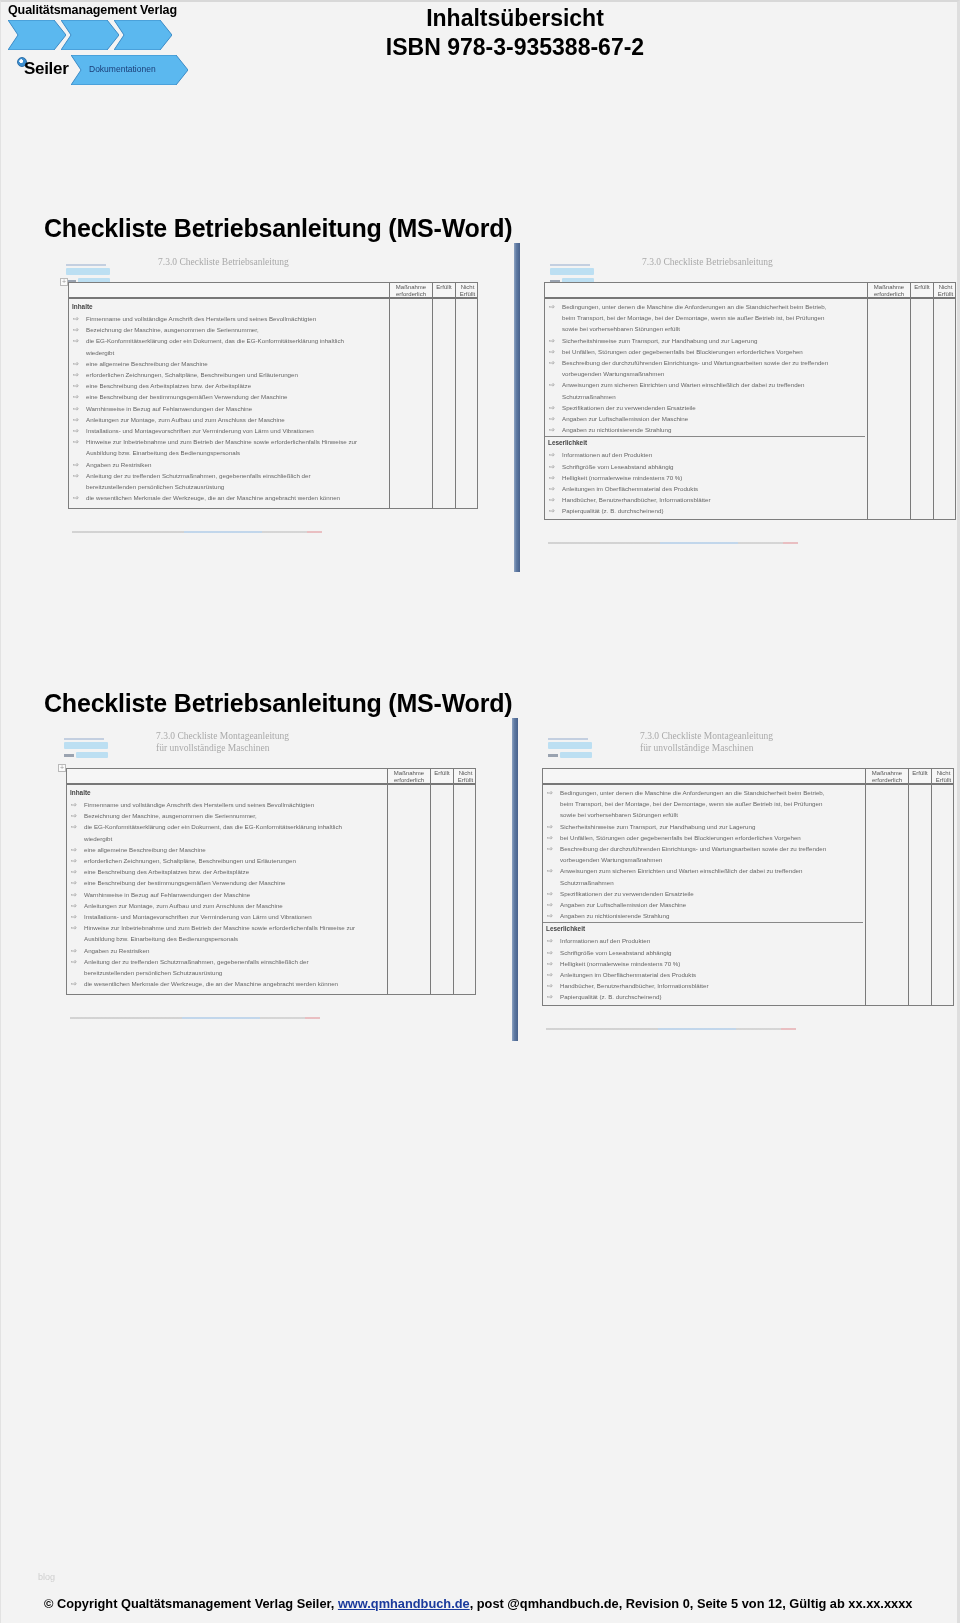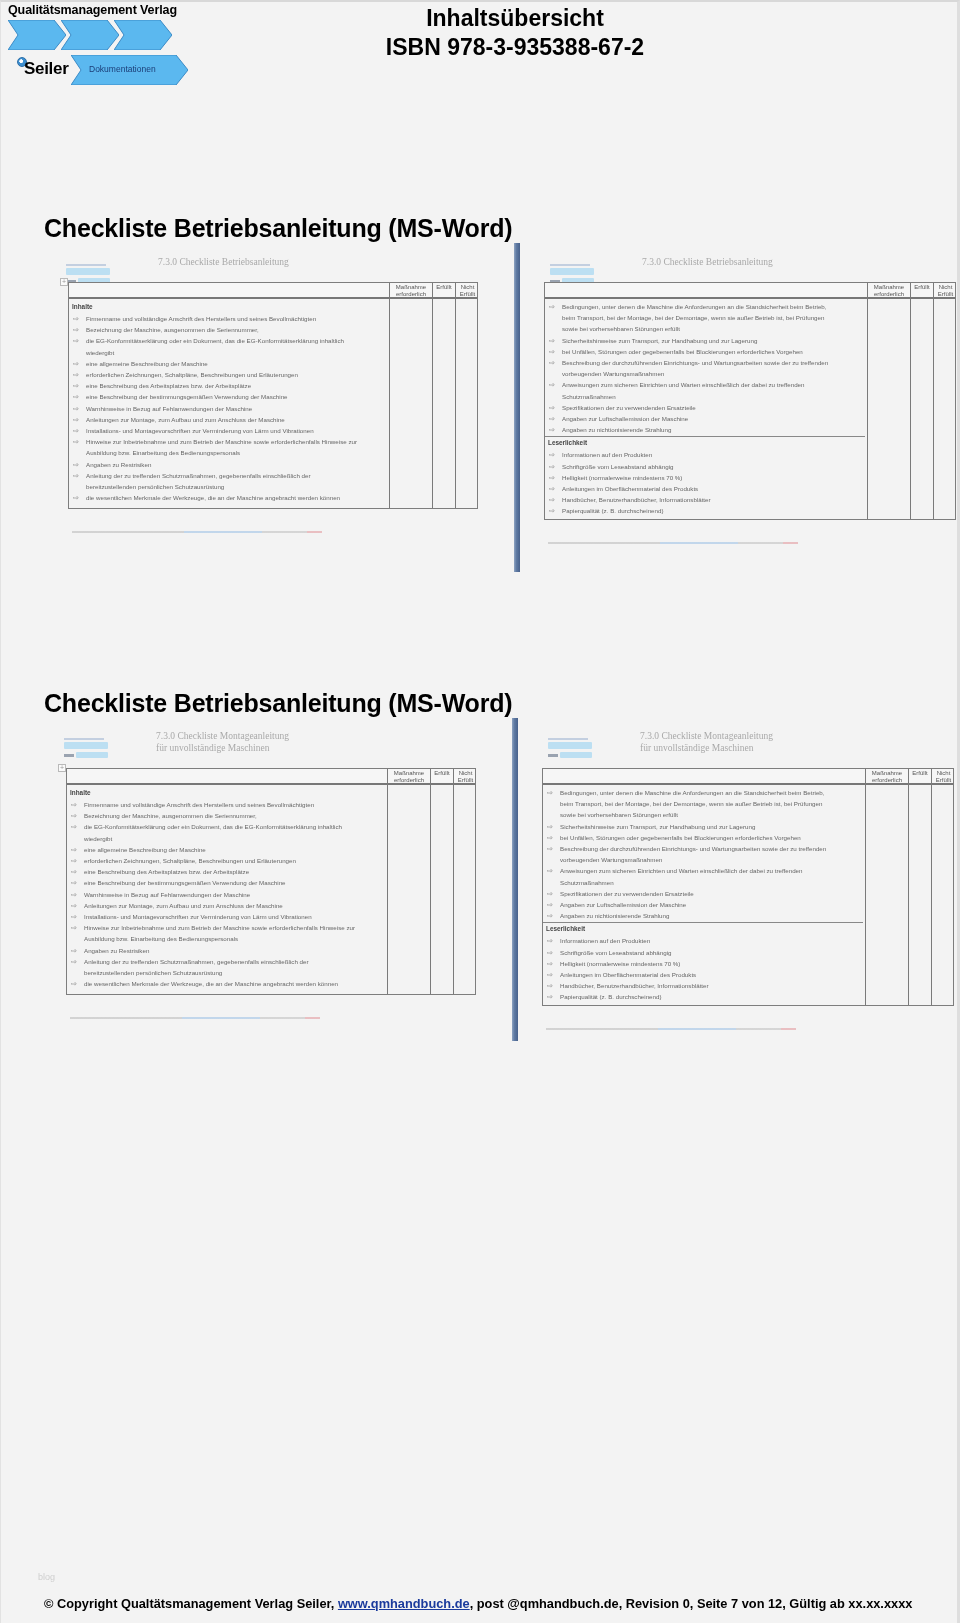--- a/index.html
+++ b/index.html
@@ -451,14 +451,14 @@
           <span class="bullet">⇨</span>
           <span class="wrap">Papierqualität (z. B. durchscheinend)</span>
         </div>
       </div>
     </div>
     <div class="thumb-footer" style="left: 6px; top: 302px; width: 250px;"></div>
   </div>
 
 <div class="watermark">blog</div>
 <div class="copyright">
-  <span>© Copyright Qualtätsmanagement Verlag Seiler, </span><a>www.qmhandbuch.de</a><span>, post @qmhandbuch.de, Revision 0,  Seite 7 von 12, Gültig ab xx.xx.xxxx</span>
+  <span>© Copyright Qualtätsmanagement Verlag Seiler, </span><a>www.qmhandbuch.de</a><span>, post @qmhandbuch.de, Revision 0,  Seite 5 von 12, Gültig ab xx.xx.xxxx</span>
 </div>
 
 </body></html>

